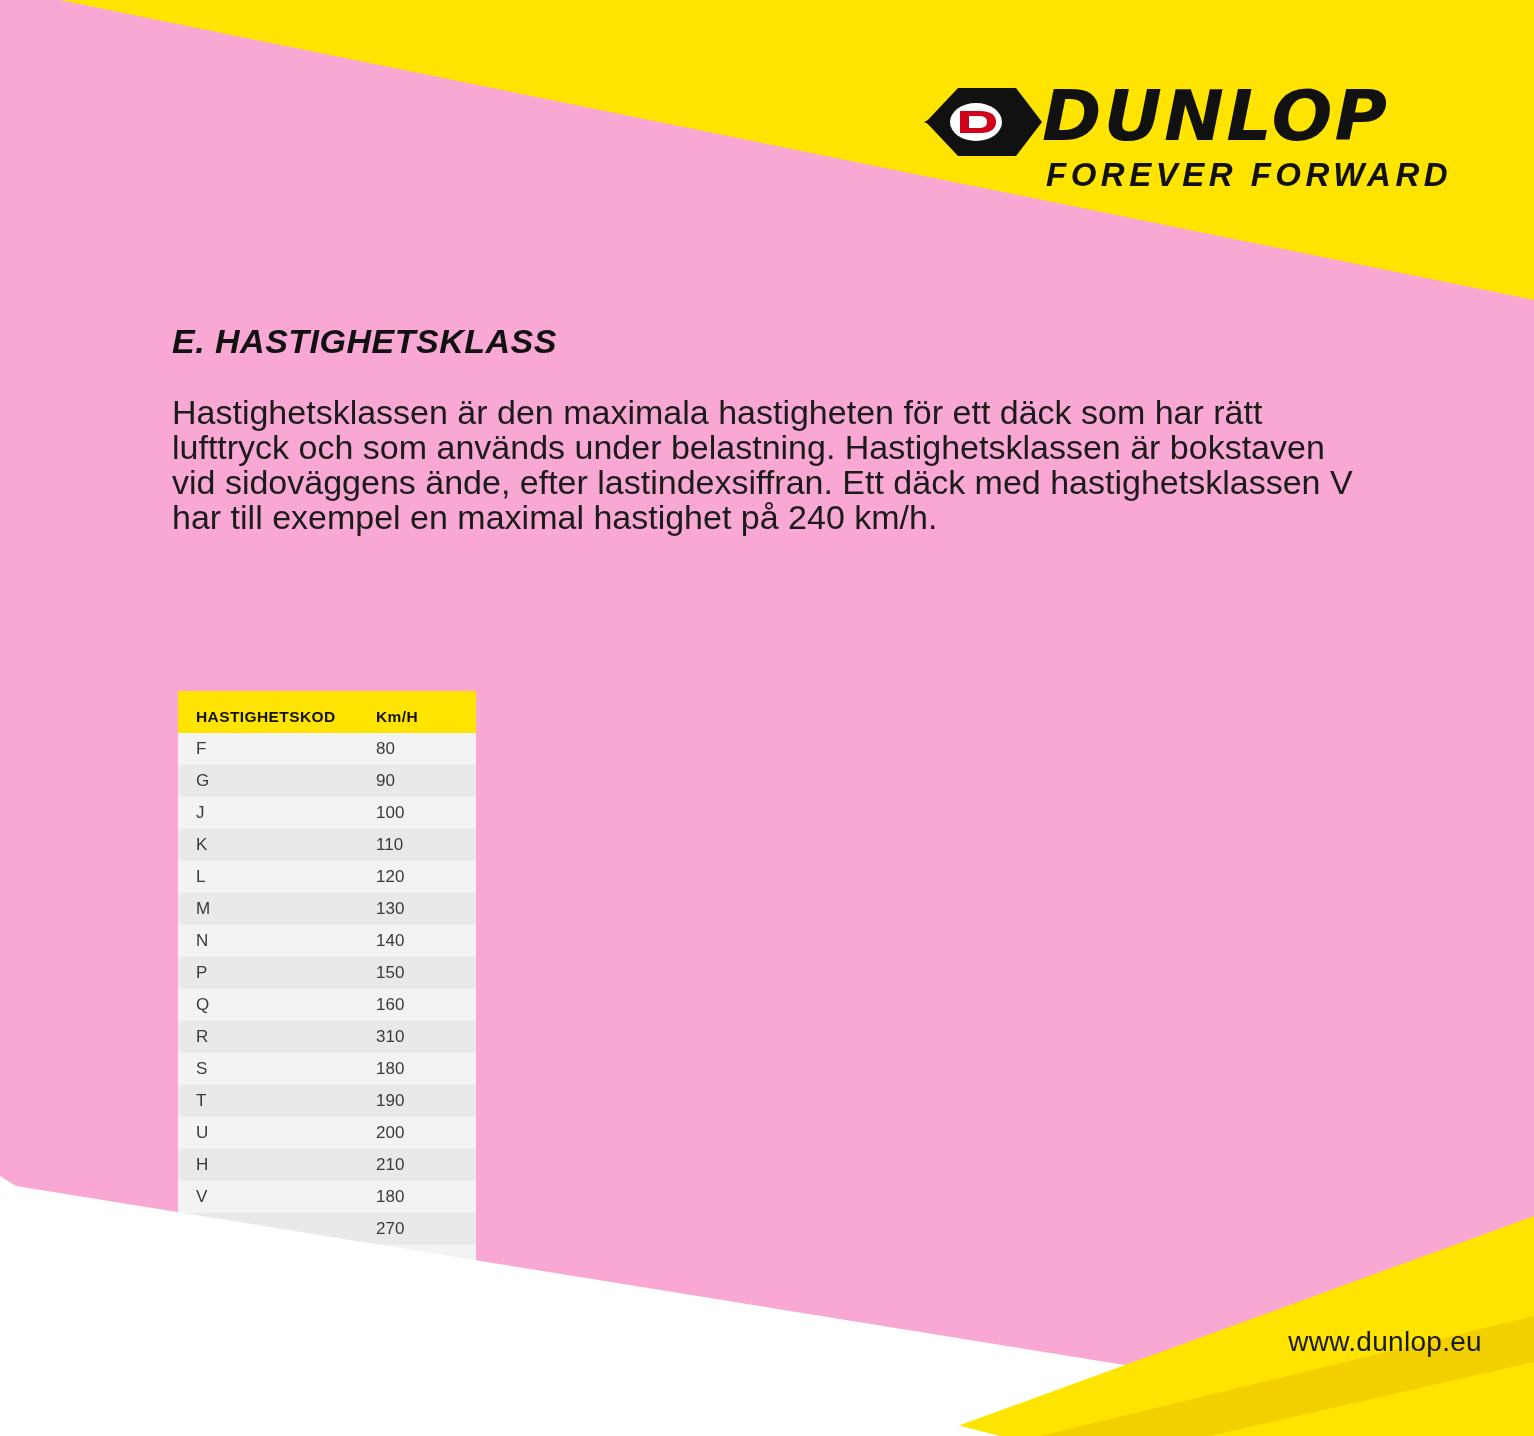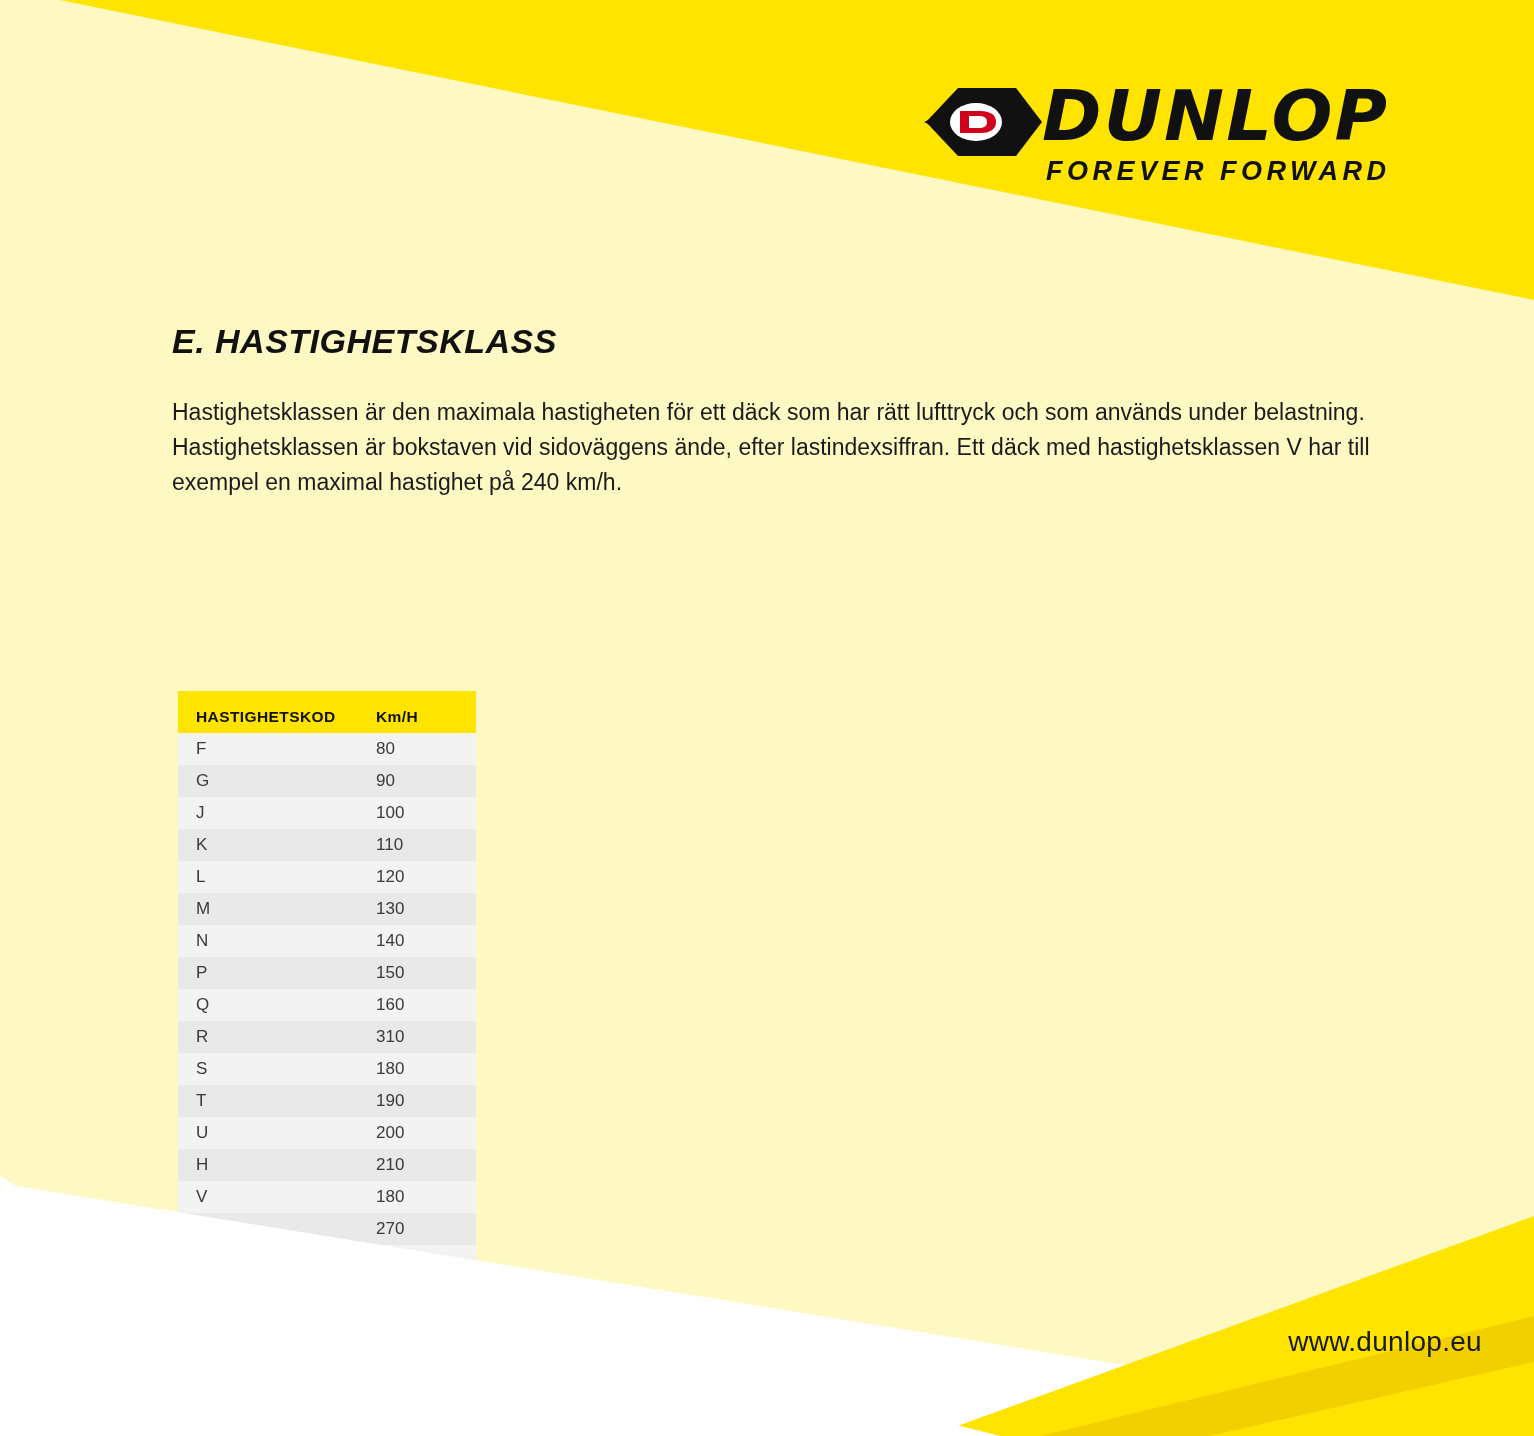--- a/index.html
+++ b/index.html
@@ -10,21 +10,21 @@
   }
   body {
     font-family: "Liberation Sans", sans-serif;
     color: #1a1a1a;
   }
   .page {
     position: relative;
     width: 1534px;
     height: 1436px;
     overflow: hidden;
-    background: #fef9c3;
+    background: #f9a8d4;
   }
 
   
   .banner-top {
     position: absolute;
     top: 0;
     left: 0;
     width: 1534px;
     height: 330px;
     pointer-events: none;
@@ -68,21 +68,21 @@
     transform: scaleX(1.04);
     transform-origin: left top;
   }
   .logo-tag {
     position: absolute;
     left: 122px;
     top: 78px;
     font-family: "Liberation Sans", sans-serif;
     font-weight: 700;
     font-style: italic;
-    font-size: 27px;
+    font-size: 33px;
     letter-spacing: 4.5px;
     color: #111111;
     white-space: nowrap;
   }
 
   
   .content {
     position: absolute;
     left: 172px;
     top: 322px;
@@ -92,21 +92,21 @@
     margin: 0 0 34px 0;
     font-family: "Liberation Sans", sans-serif;
     font-style: italic;
     font-weight: 700;
     font-size: 34px;
     letter-spacing: 0.5px;
     color: #111111;
   }
   p.para {
     margin: 0 0 30px 0;
-    font-size: 23px;
+    font-size: 34px;
     line-height: 35px;
     color: #1b1b1b;
     max-width: 1200px;
   }
   p.para:last-of-type { margin-bottom: 0; }
 
   
   .speed-table {
     position: absolute;
     left: 178px;

